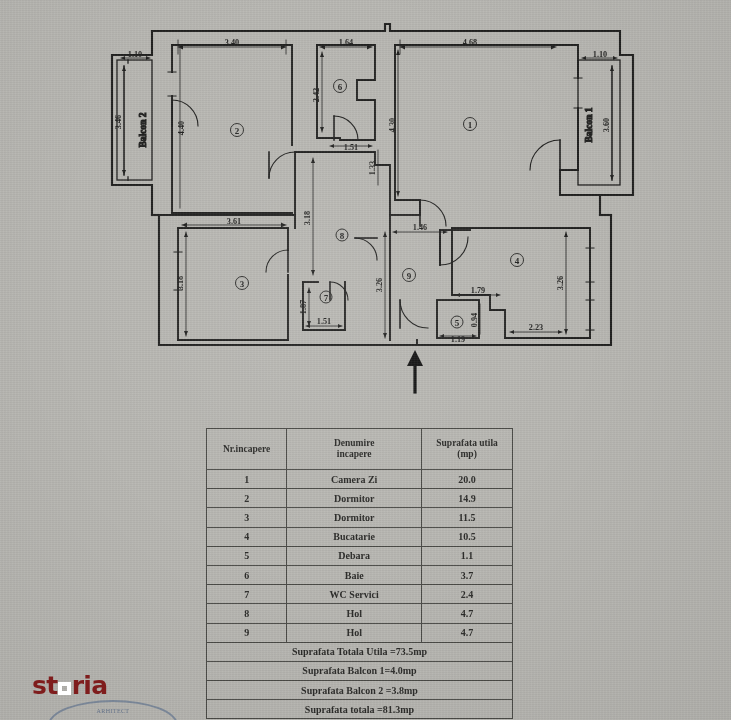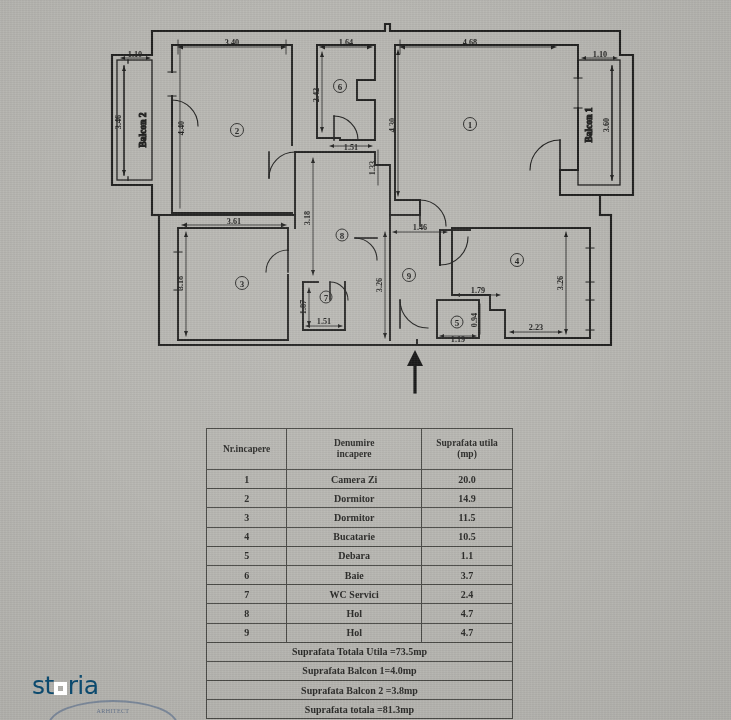--- a/index.html
+++ b/index.html
@@ -88,23 +88,23 @@
     font-weight: bold;
   }
 
   
   #storia-watermark {
     position: absolute;
     left: 32px;
     top: 671px;
     font-family: "DejaVu Sans", sans-serif;
     font-size: 25px;
-    font-weight: normal;
+    font-weight: bold;
     letter-spacing: -0.6px;
-    color: #0c4a6e;
+    color: #7f1d1d;
     z-index: 8;
     user-select: none;
   }
   #storia-watermark .sq-o {
     display: inline-block;
     width: 13px;
     height: 13px;
     border: 4px solid #ffffff;
     box-sizing: border-box;
     vertical-align: -1px;

